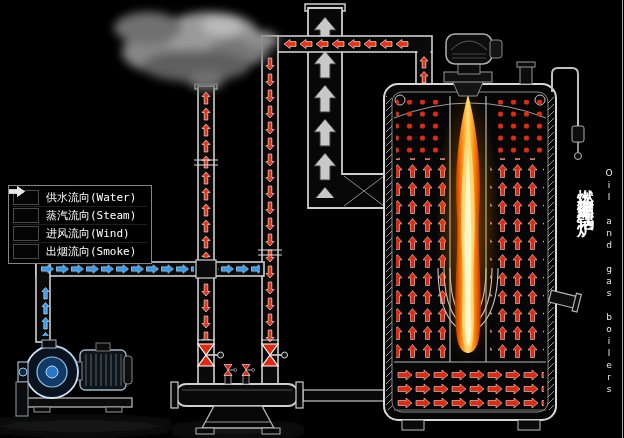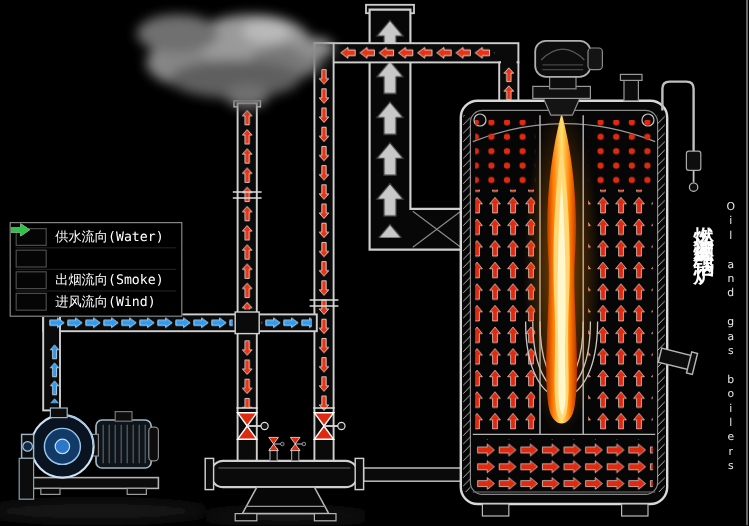--- a/index.html
+++ b/index.html
@@ -249,36 +249,37 @@
           </svg>
     </span>
     <span class="ltext">供水流向(Water)</span>
   </div>
   <div class="lrow">
     <span class="tile">
       <svg width="16" height="11" viewBox="0 0 16 11">
             <polygon points="0,3.2 8,3.2 8,0 16,5.5 8,11 8,7.8 0,7.8" fill="#f5250f"></polygon>
           </svg>
     </span>
+    <span class="ltext">蒸汽流向(Steam)</span>
+  </div>
+  <div class="lrow">
+    <span class="tile">
+      <svg width="16" height="11" viewBox="0 0 16 11">
+            <polygon points="0,3.2 8,3.2 8,0 16,5.5 8,11 8,7.8 0,7.8" fill="#2fc24d"></polygon>
+          </svg>
+    </span>
+    <span class="ltext">进风流向(Wind)</span>
   </div>
   <div class="lrow">
     <span class="tile">
       <svg width="16" height="11" viewBox="0 0 16 11">
             <polygon points="0,3.2 8,3.2 8,0 16,5.5 8,11 8,7.8 0,7.8" fill="#e8e8e8"></polygon>
           </svg>
     </span>
     <span class="ltext">出烟流向(Smoke)</span>
-  </div>
-  <div class="lrow">
-    <span class="tile">
-      <svg width="16" height="11" viewBox="0 0 16 11">
-            <polygon points="0,3.2 8,3.2 8,0 16,5.5 8,11 8,7.8 0,7.8" fill="#2fc24d"></polygon>
-          </svg>
-    </span>
-    <span class="ltext">进风流向(Wind)</span>
   </div>
 </div>
 
 <div class="title-cn">燃油燃气锅炉</div>
 <div class="title-en">Oil and gas boilers</div>
 <div class="edge-line"></div>
 
 </div>
 
 </body></html>

